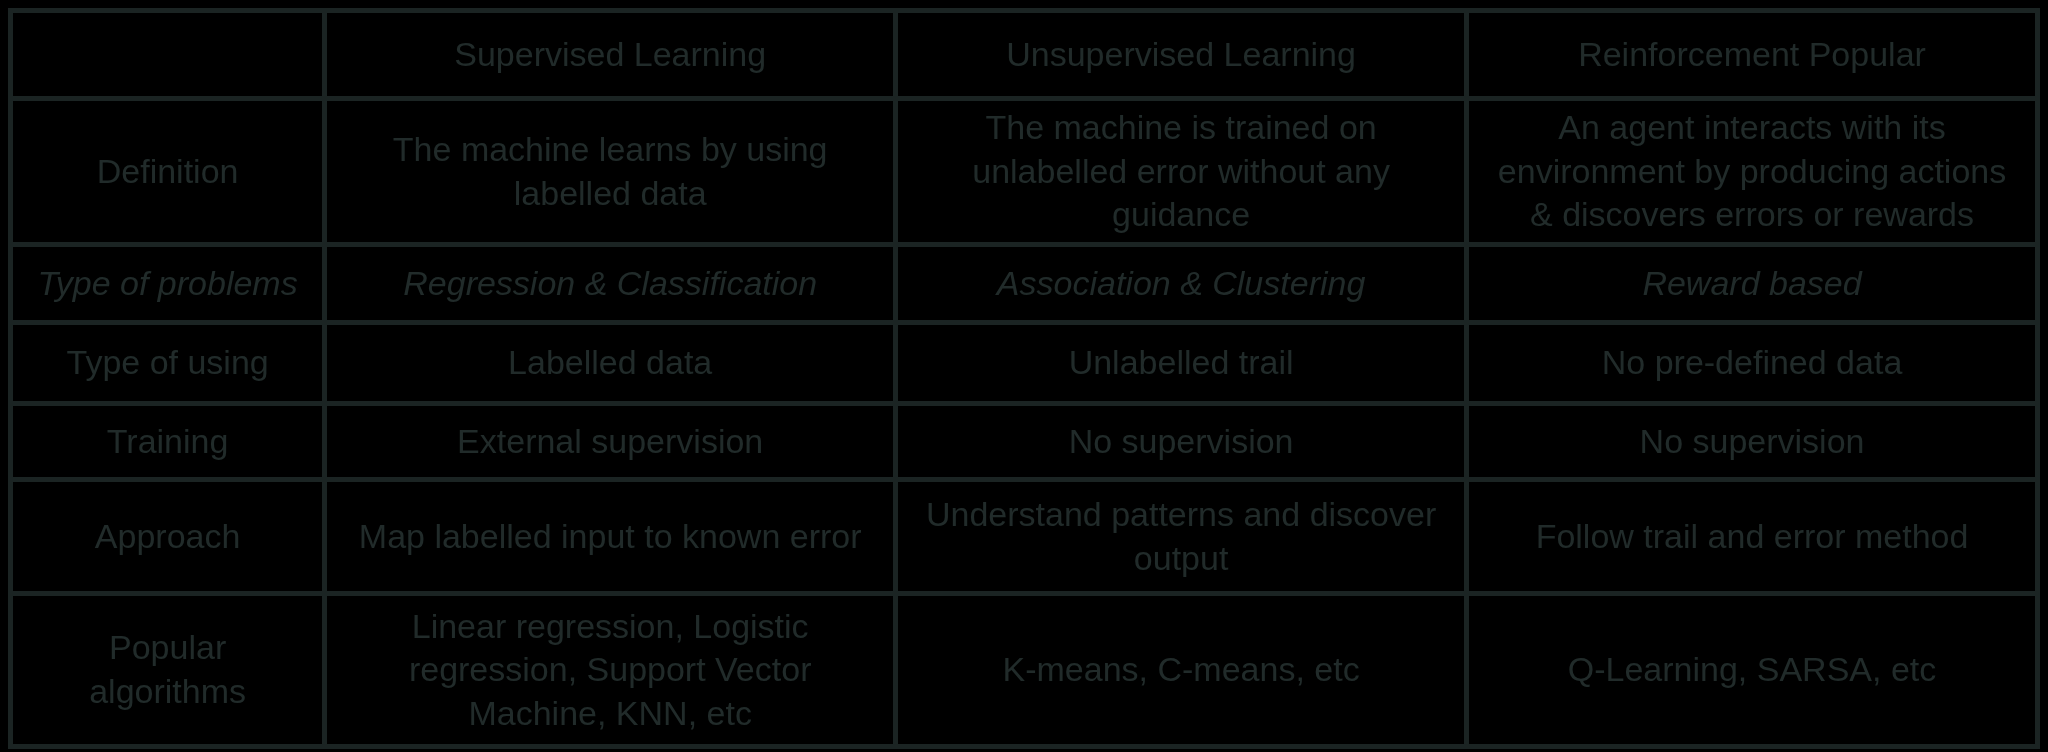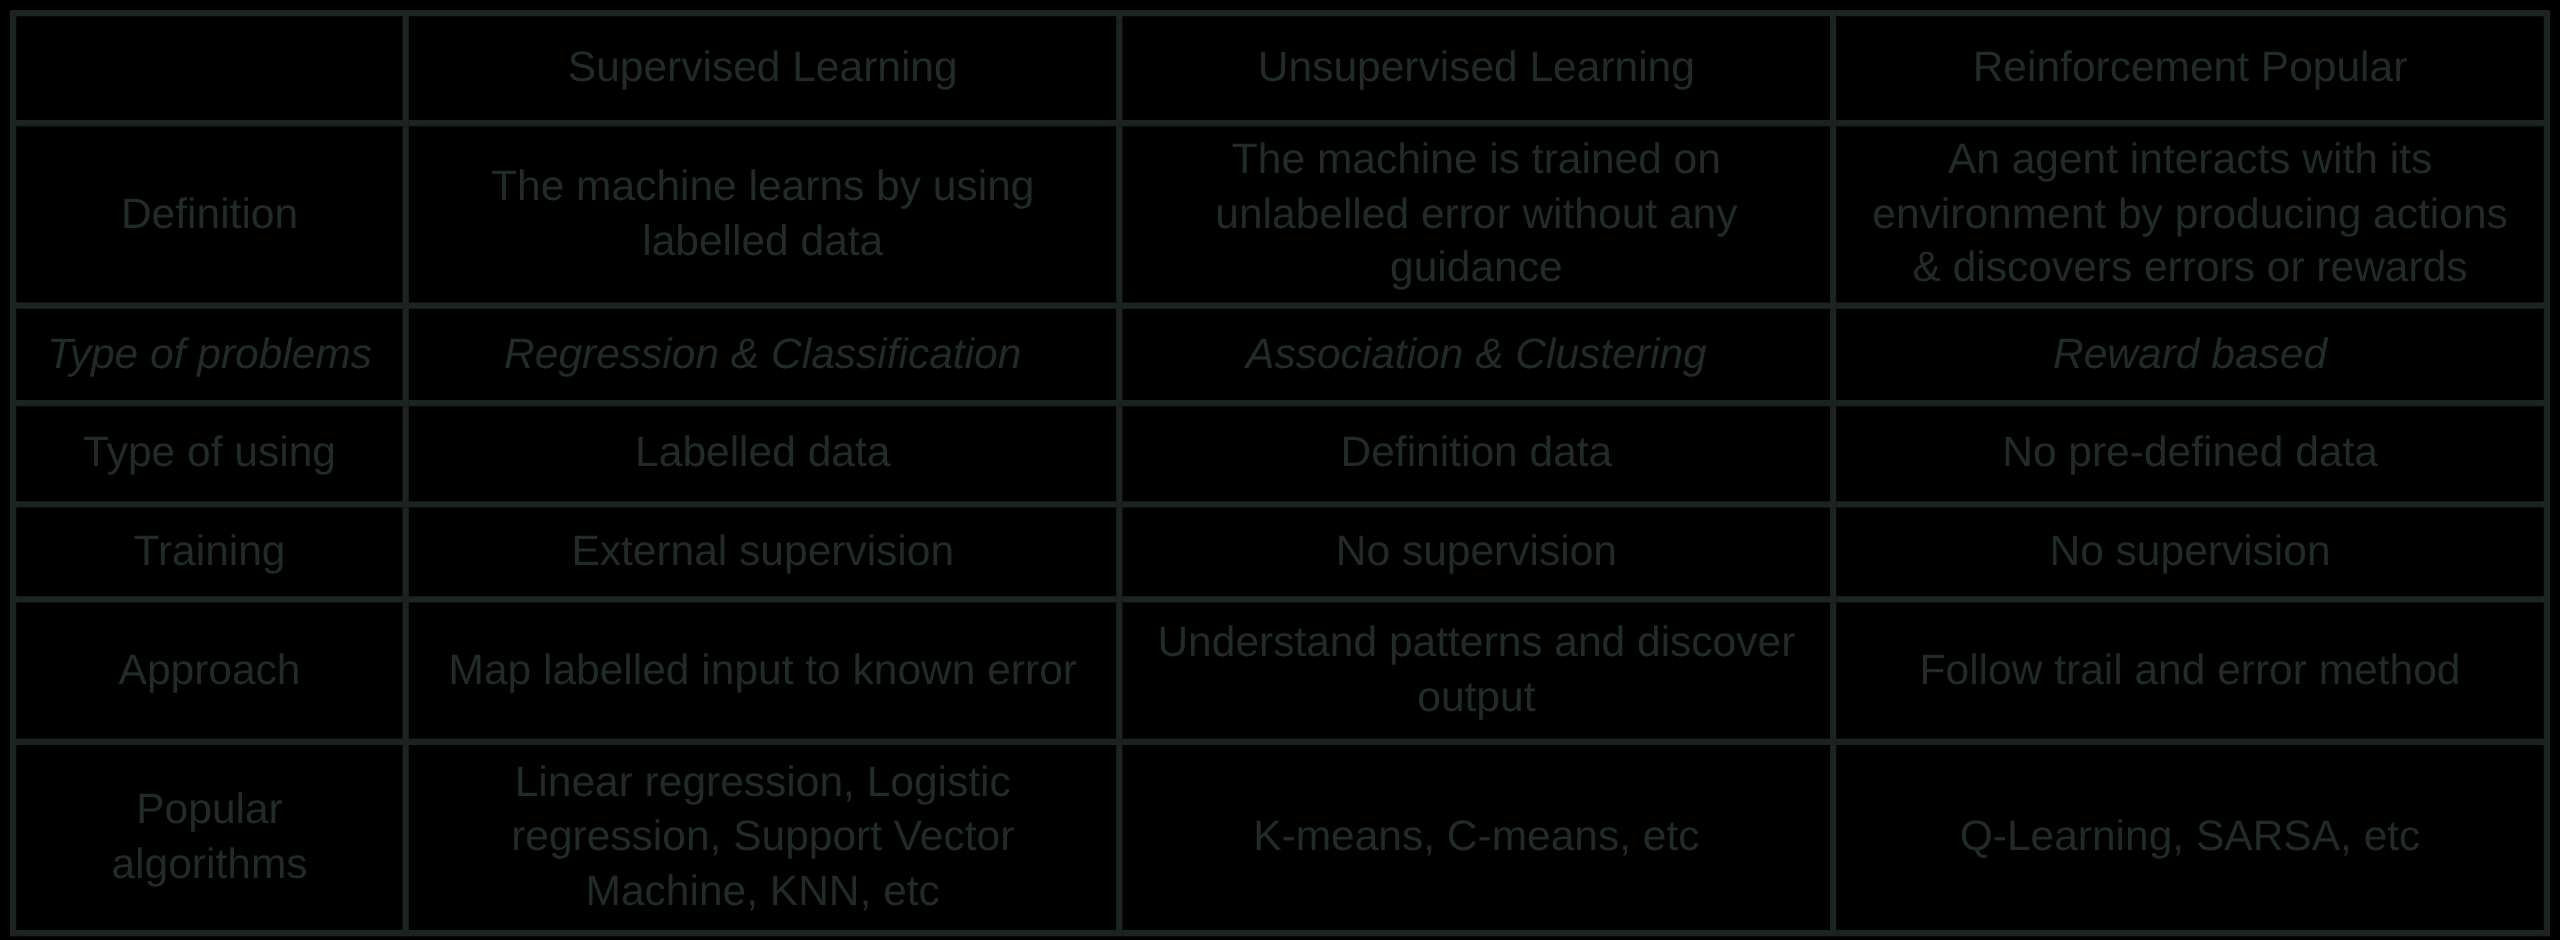--- a/index.html
+++ b/index.html
@@ -75,21 +75,21 @@
       </tr>
       <tr class="r-problems">
         <td>Type of problems</td>
         <td>Regression &amp; Classification</td>
         <td>Association &amp; Clustering</td>
         <td>Reward based</td>
       </tr>
       <tr class="r-data">
         <td>Type of using</td>
         <td>Labelled data</td>
-        <td>Definition data</td>
+        <td>Unlabelled trail</td>
         <td>No pre-defined data</td>
       </tr>
       <tr class="r-training">
         <td>Training</td>
         <td>External supervision</td>
         <td>No supervision</td>
         <td>No supervision</td>
       </tr>
       <tr class="r-approach">
         <td>Approach</td>

